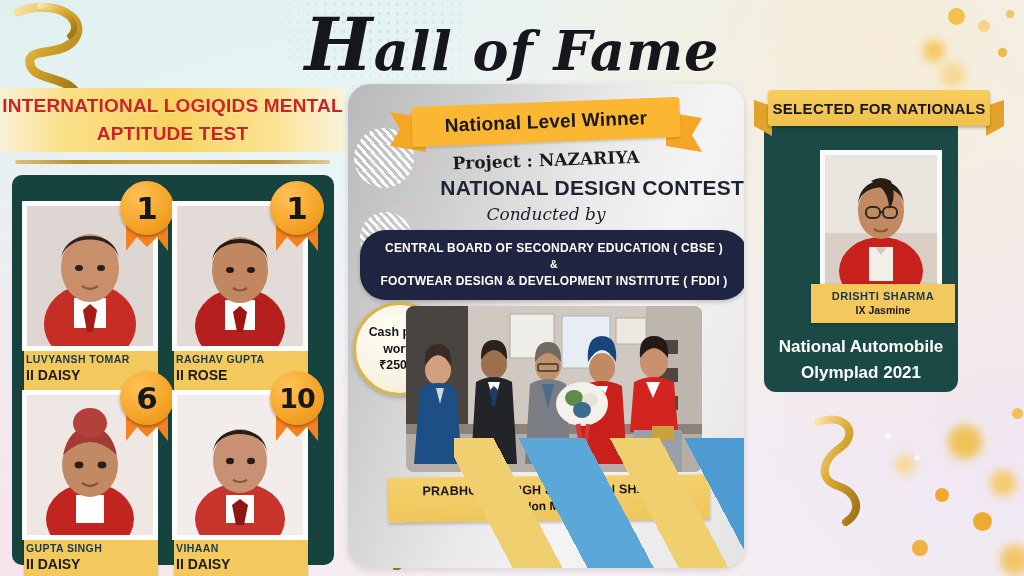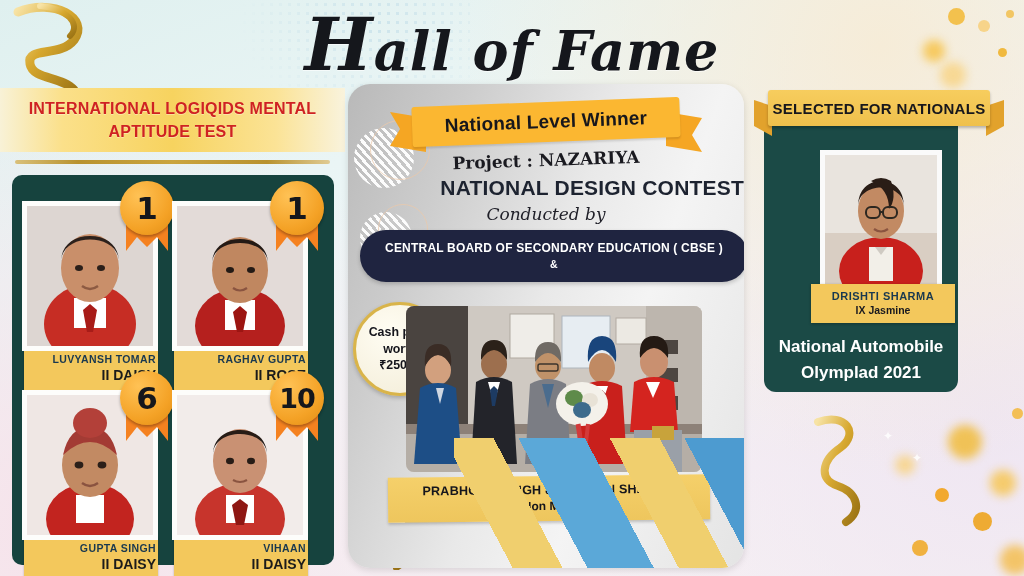--- a/index.html
+++ b/index.html
@@ -46,21 +46,21 @@
   .hof .cap{font-size:72px;}
 
   
   .left{position:absolute;left:0;top:88px;width:345px;}
   .lq-band{
     height:64px;width:345px;
     background:linear-gradient(90deg,#f8f2d7 0%,#fbe08a 18%,#f7d35f 50%,#fbe396 80%,#f9f3dd 100%);
     display:flex;flex-direction:column;align-items:center;justify-content:center;
   }
   .lq-band .l1,.lq-band .l2{
-    color:#cf2222;font-weight:700;font-size:16px;letter-spacing:.2px;line-height:1.45;
+    color:#cf2222;font-weight:700;font-size:19px;letter-spacing:.2px;line-height:1.45;
     text-shadow:0 1px 0 rgba(255,255,255,.35);
   }
   .gold-rule{
     width:315px;height:4px;margin:8px auto 0;
     background:linear-gradient(90deg,#d9c07a,#b8922f 20%,#caa53f 50%,#b8922f 80%,#e0cb93);
     border-radius:2px;
   }
   .ranks-title{
     text-align:center;color:#17476b;font-weight:700;font-size:22px;
     letter-spacing:.4px;margin-top:9px;
@@ -72,21 +72,21 @@
   }
   .cards{position:absolute;left:12px;top:175px;width:322px;height:390px;}
   .card{position:absolute;width:136px;}
   .card .photo{
     width:136px;height:150px;border:5px solid #fdfdfb;box-sizing:border-box;
     background:#cfc9c6;position:relative;overflow:hidden;
   }
   .card .nameplate{
     width:130px;margin:-4px 0 0 2px;
     background:#f3c85c;
-    padding:6px 2px 7px;text-align:right;
+    padding:6px 2px 7px;text-align:left;
     box-shadow:0 1px 2px rgba(0,0,0,.25);
   }
   .card .nm{font-size:10.5px;font-weight:700;color:#19384f;letter-spacing:.4px;}
   .card .cl{font-size:14px;font-weight:700;color:#1b1b1b;margin-top:2px;}
 
   
   .rosette{position:absolute;width:54px;height:72px;}
   .rosette .ribbons{
     position:absolute;left:6px;top:26px;width:42px;height:44px;
     background:#f58220;
@@ -412,20 +412,21 @@
       <div class="btxt">National Level Winner</div>
     </div>
 
     <div class="proj">Project : NAZARIYA</div>
     <div class="ndc">NATIONAL DESIGN CONTEST</div>
     <div class="cond">Conducted by</div>
 
     <div class="navybox">
       <div class="nb1">CENTRAL BOARD OF SECONDARY EDUCATION ( CBSE )</div>
       <div class="nb2">&amp;</div>
+      <div class="nb3">FOOTWEAR DESIGN &amp; DEVELOPMENT INSTITUTE ( FDDI )</div>
     </div>
 
     <div class="cashbadge">
       <span>Cash prize</span>
       <span>worth</span>
       <span>₹25000</span>
     </div>
 
     <div class="groupphoto">
       <svg width="296" height="166" viewBox="0 0 296 166">

